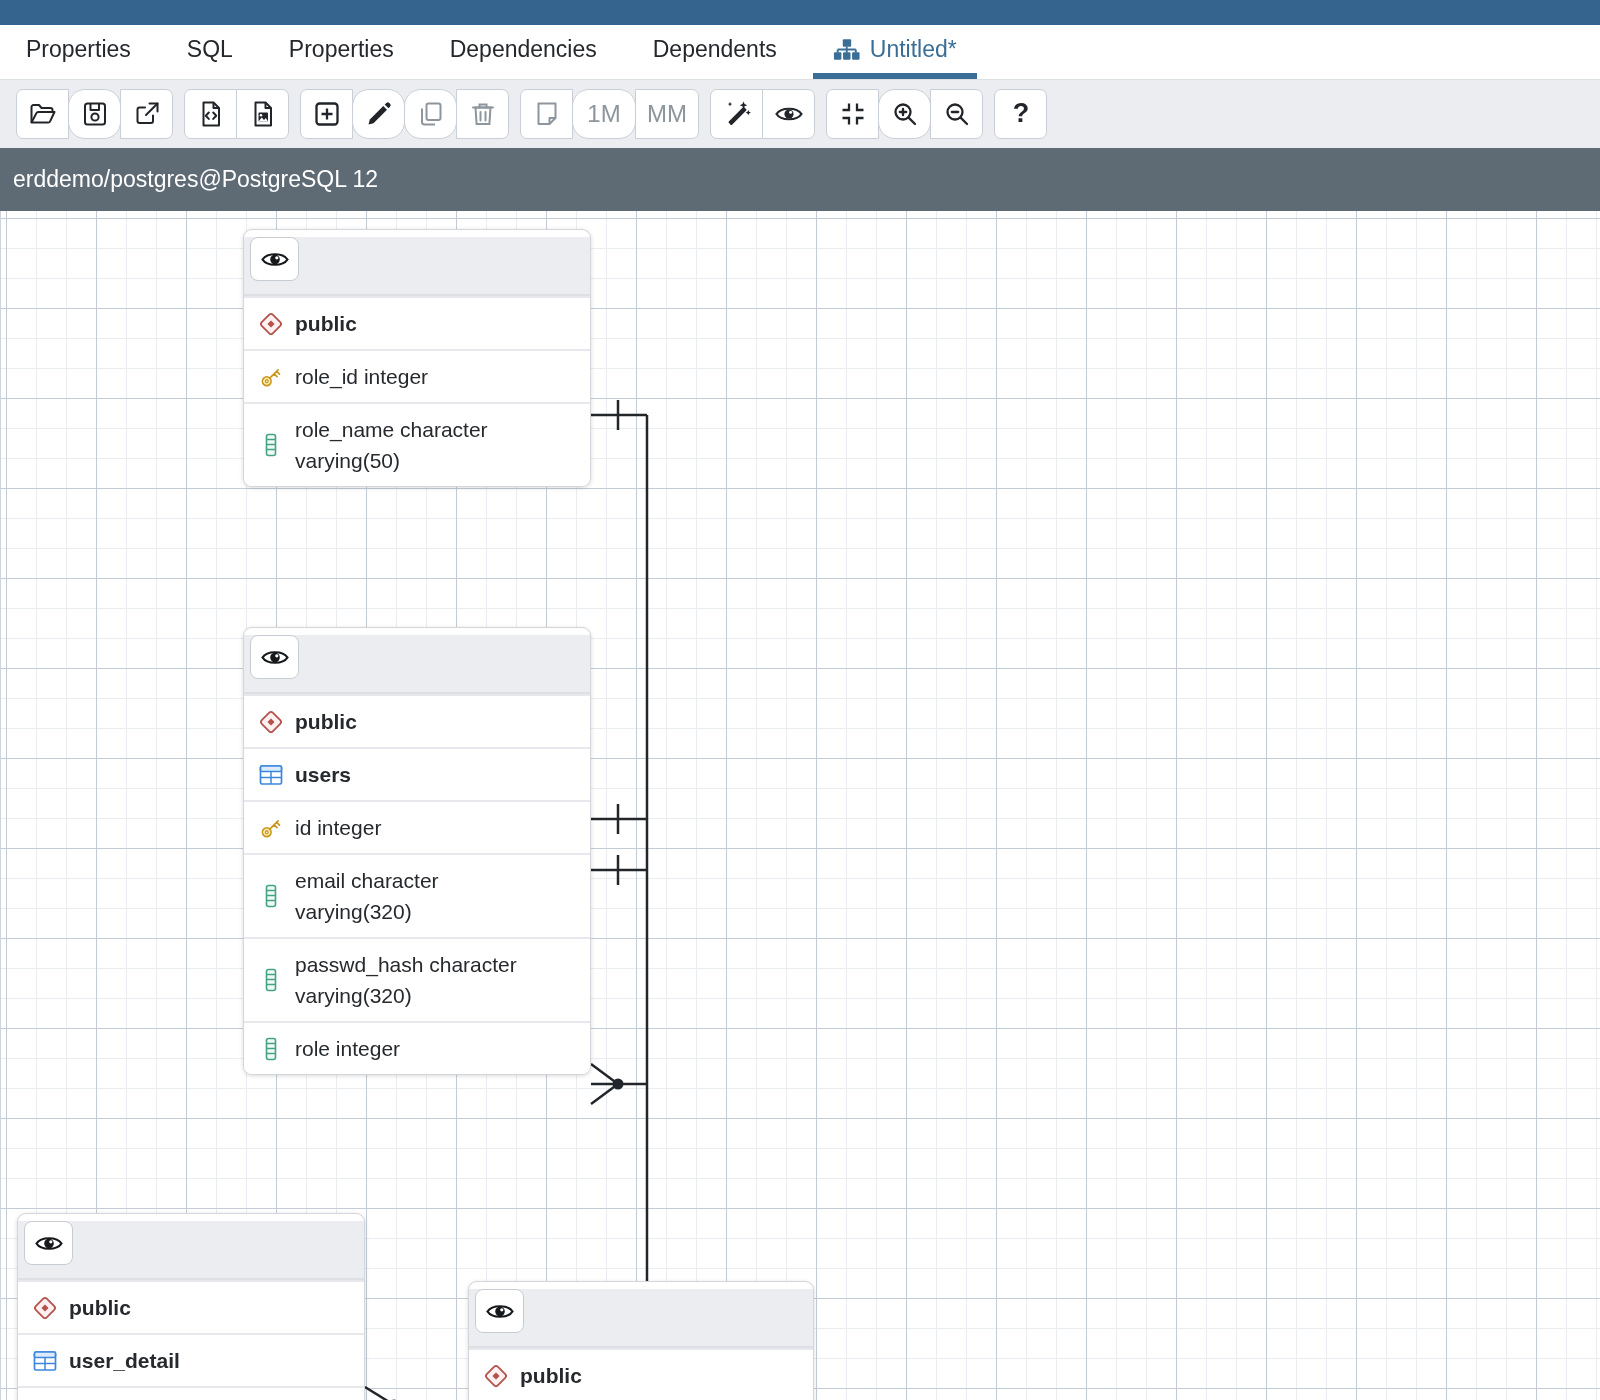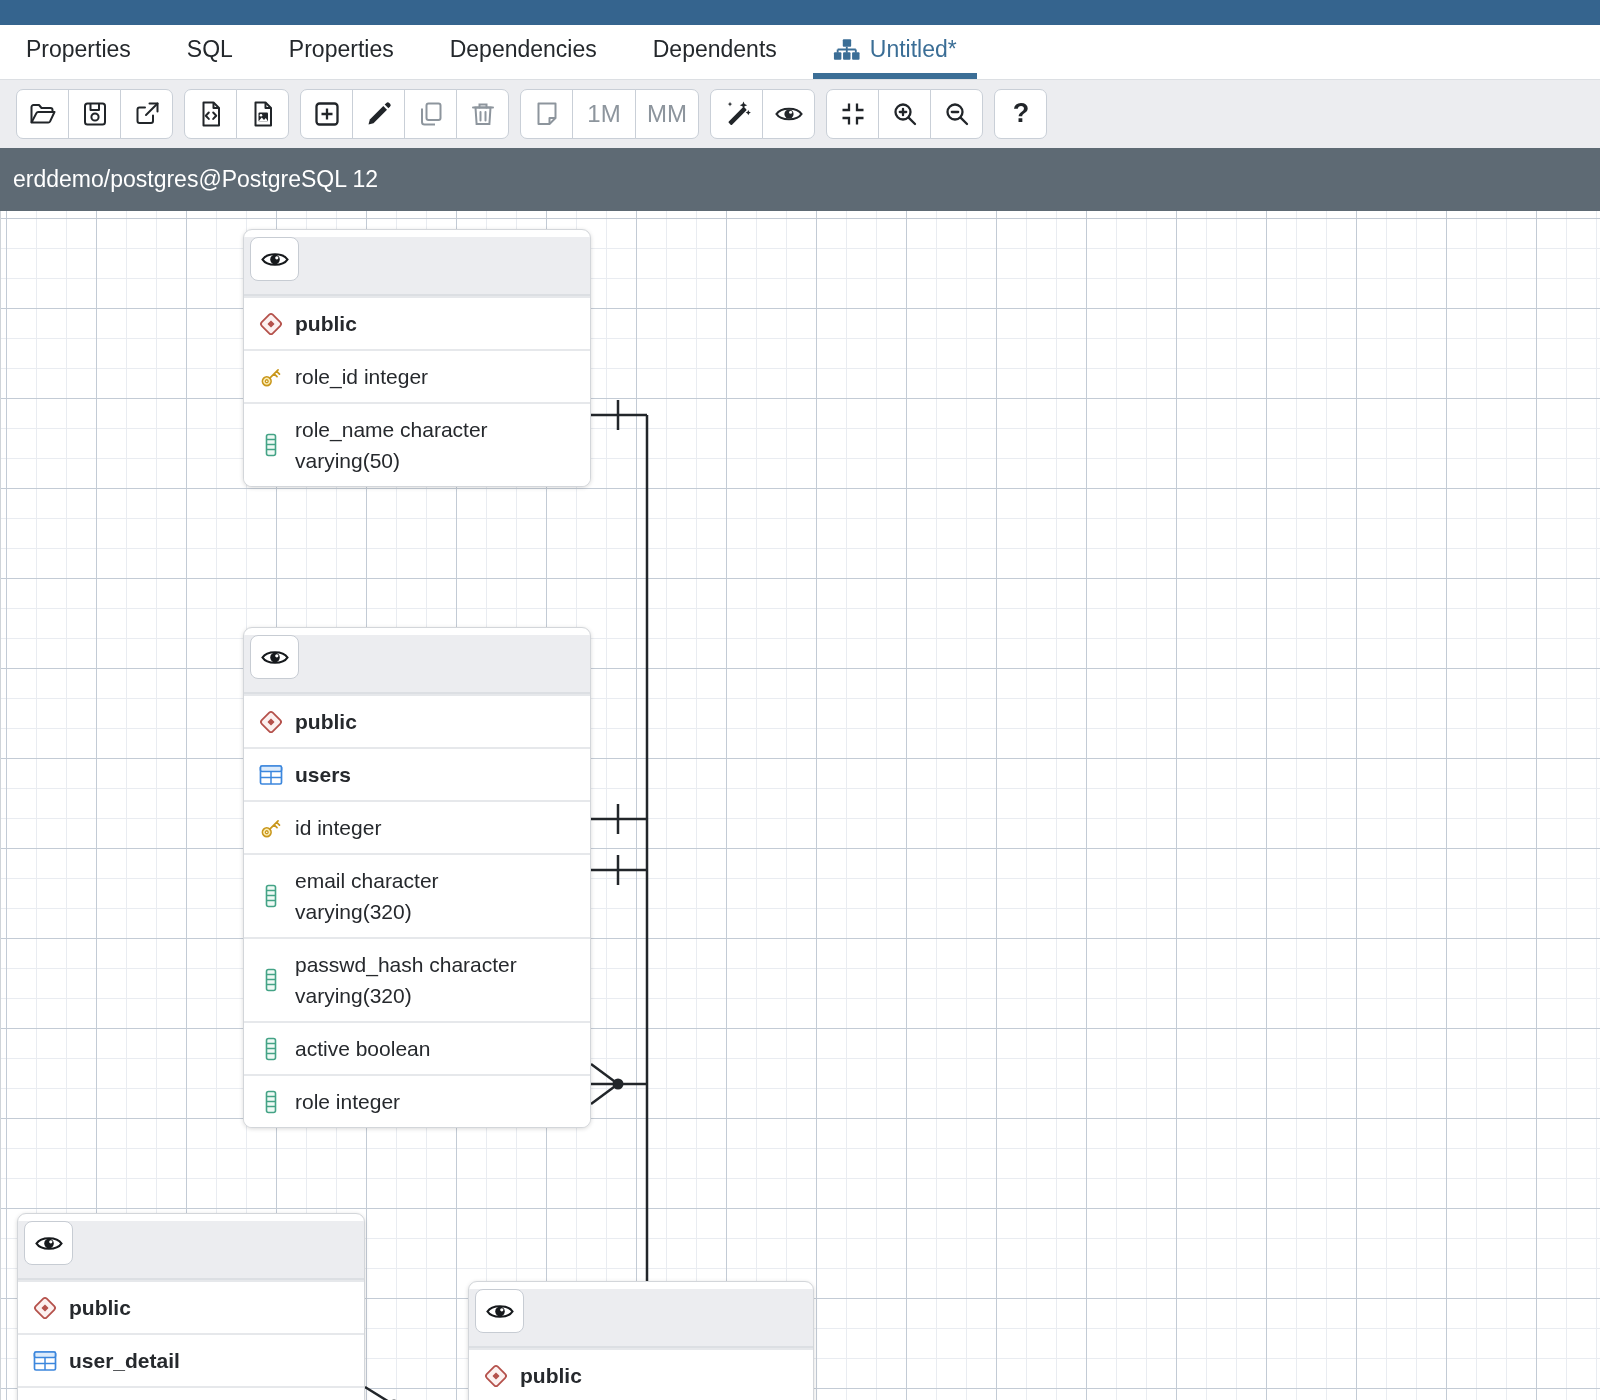--- a/index.html
+++ b/index.html
@@ -17,21 +17,21 @@
          font-size:23px; color:#24282c; cursor:pointer; border-bottom:6px solid transparent; }
   .tab.active { color:#3b6e96; border-bottom-color:#3b6e96; }
   .tab .tabicon { display:flex; align-items:center; }
 
   
   .toolbar { height:68px; background:#ecedf0; display:flex; align-items:center;
              gap:11px; padding:0 0 0 16px; flex:0 0 auto; }
   .tgroup { display:flex; }
   .tbtn { width:53px; height:50px; background:#fff; border:1px solid #c9cfd7;
           display:flex; align-items:center; justify-content:center; padding:0; cursor:pointer; }
-  .tbtn + .tbtn { margin-left:-1px; }
+  .tbtn + .tbtn { margin-left:-1px;border-radius:17px; }
   .tgroup .tbtn:first-child { border-radius:7px 0 0 7px; }
   .tgroup .tbtn:last-child  { border-radius:0 7px 7px 0; }
   .tgroup .tbtn:only-child  { border-radius:7px; }
   .tbtn-label { font-size:24px; color:#8d959d; }
   .tbtn.textbtn { width:64px; }
 
   
   .connbar { height:63px; background:#5e6a74; color:#fff; display:flex; align-items:center;
              padding-left:13px; font-size:23px; flex:0 0 auto; }
 
@@ -394,29 +394,20 @@
           </span>
           <span class="tlabel">passwd_hash character varying(320)</span>
         </div>
         <div class="trow">
           <span class="ticon">
             <svg width="26" height="26" viewBox="0 0 26 26">
               <rect x="8.5" y="2.5" width="9" height="21" rx="2" fill="#effaf5" stroke="#44a386" stroke-width="1.6"></rect>
               <path d="M8.5 7.5 h9 M8.5 12.5 h9 M8.5 17.5 h9" stroke="#44a386" stroke-width="1.4" fill="none"></path>
             </svg>
           </span>
-          <span class="tlabel">active boolean</span>
-        </div>
-        <div class="trow">
-          <span class="ticon">
-            <svg width="26" height="26" viewBox="0 0 26 26">
-              <rect x="8.5" y="2.5" width="9" height="21" rx="2" fill="#effaf5" stroke="#44a386" stroke-width="1.6"></rect>
-              <path d="M8.5 7.5 h9 M8.5 12.5 h9 M8.5 17.5 h9" stroke="#44a386" stroke-width="1.4" fill="none"></path>
-            </svg>
-          </span>
           <span class="tlabel">role integer</span>
         </div>
       </div>
       <div class="tnode" style="left: 16px; top: 1002px; width: 348px;">
         <div class="thead">
           <button class="eyebtn">
             <span style="display: flex;">
               <svg width="28" height="21" viewBox="0 0 28 20">
                 <path d="M1.5 10 C6 3 22 3 26.5 10 C22 17 6 17 1.5 10 Z" fill="none" stroke="#16191c" stroke-width="2.2"></path>
                 <circle cx="14" cy="10" r="4.8" fill="#16191c"></circle>

